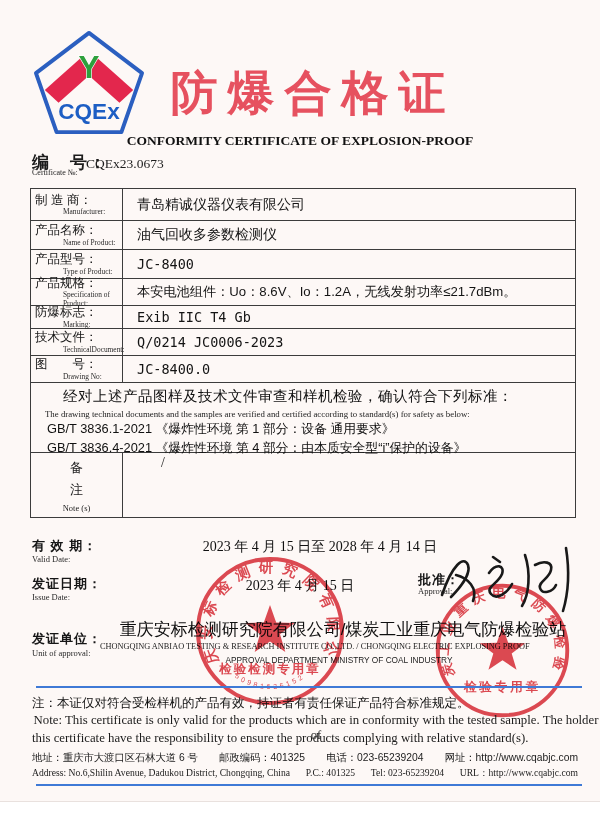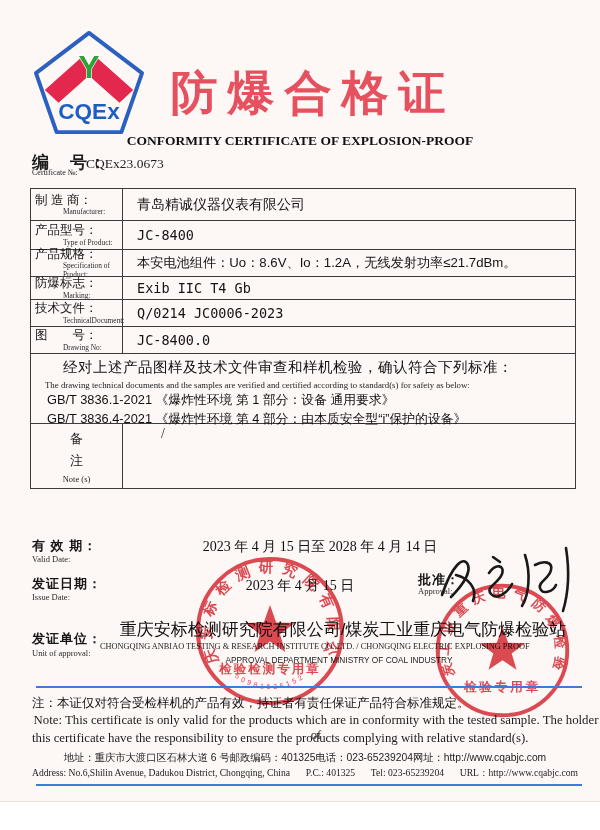--- a/index.html
+++ b/index.html
@@ -70,21 +70,21 @@
   .stamp-right { left:430px; top:578px; }
   .signature   { position:absolute; left:432px; top:543px; }
 
   
   .blue-line { position:absolute; left:36px; width:546px; height:2px; background:#3f7ad6; }
   .line-top { top:686px; } .line-bottom { top:784px; }
   .foot-note-zh { position:absolute; left:32px; top:695px; font-size:12.5px; color:#111; }
   .foot-note-en1 { position:absolute; left:32px; top:713px; font-size:12.8px; font-family:"Liberation Serif", serif;text-align:center; }
   .foot-note-en2 { position:absolute; left:32px; top:731px; font-size:12.8px; font-family:"Liberation Serif", serif; }
   .foot-addr-zh { position:absolute; left:32px; top:751px; width:546px; font-size:10.3px;
-                  display:flex; justify-content:center; white-space:nowrap; }
+                  display:flex; justify-content:space-between; white-space:nowrap; }
   .foot-addr-en { position:absolute; left:32px; top:767px; width:546px; font-size:9.6px;
                   font-family:"Liberation Serif", serif; display:flex; justify-content:space-between; white-space:nowrap; }
 </style>
 </head>
 <body>
 
 <div class="page">
 
   <svg class="logo-svg" width="118" height="110" viewBox="0 0 120 112">
     <polygon points="60,5 114,46 93,106 27,106 6,46" fill="none" stroke="#2b5fc0" stroke-width="4" stroke-linejoin="round"></polygon>
@@ -100,20 +100,27 @@
   <div class="certno-en">Certificate №:</div>
   <div class="certno-val">CQEx23.0673</div>
 
   <div class="cert-table">
     <div class="trow" style="height:32px">
       <div class="tlabel">
           <div class="lz">制 造 商：</div>
           <div class="le">Manufacturer:</div>
         </div>
       <div class="tval">青岛精诚仪器仪表有限公司</div>
+    </div>
+    <div class="trow" style="height:29px">
+      <div class="tlabel">
+          <div class="lz">产品名称：</div>
+          <div class="le">Name of Product:</div>
+        </div>
+      <div class="tval">油气回收多参数检测仪</div>
     </div>
     <div class="trow" style="height:29px">
       <div class="tlabel">
           <div class="lz">产品型号：</div>
           <div class="le">Type of Product:</div>
         </div>
       <div class="tval mono">JC-8400</div>
     </div>
     <div class="trow" style="height:27px">
       <div class="tlabel">

